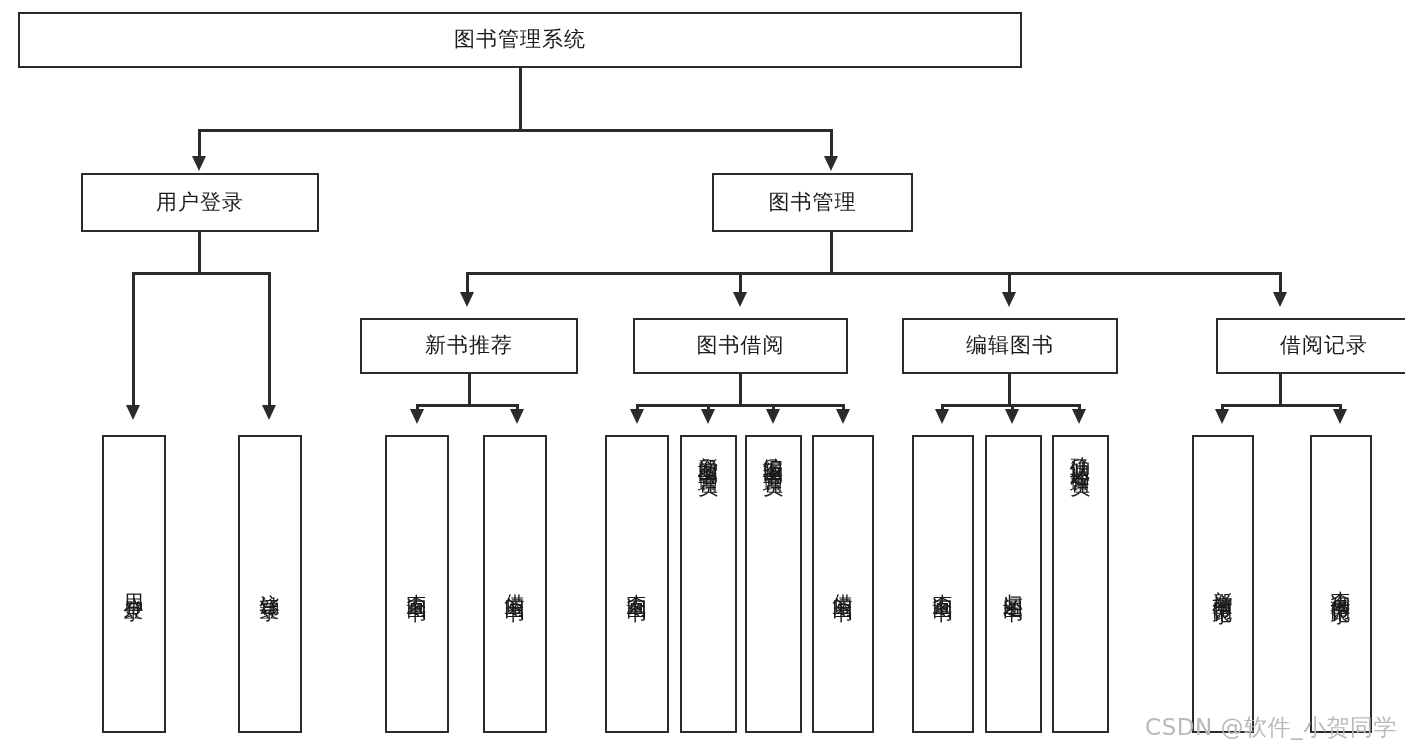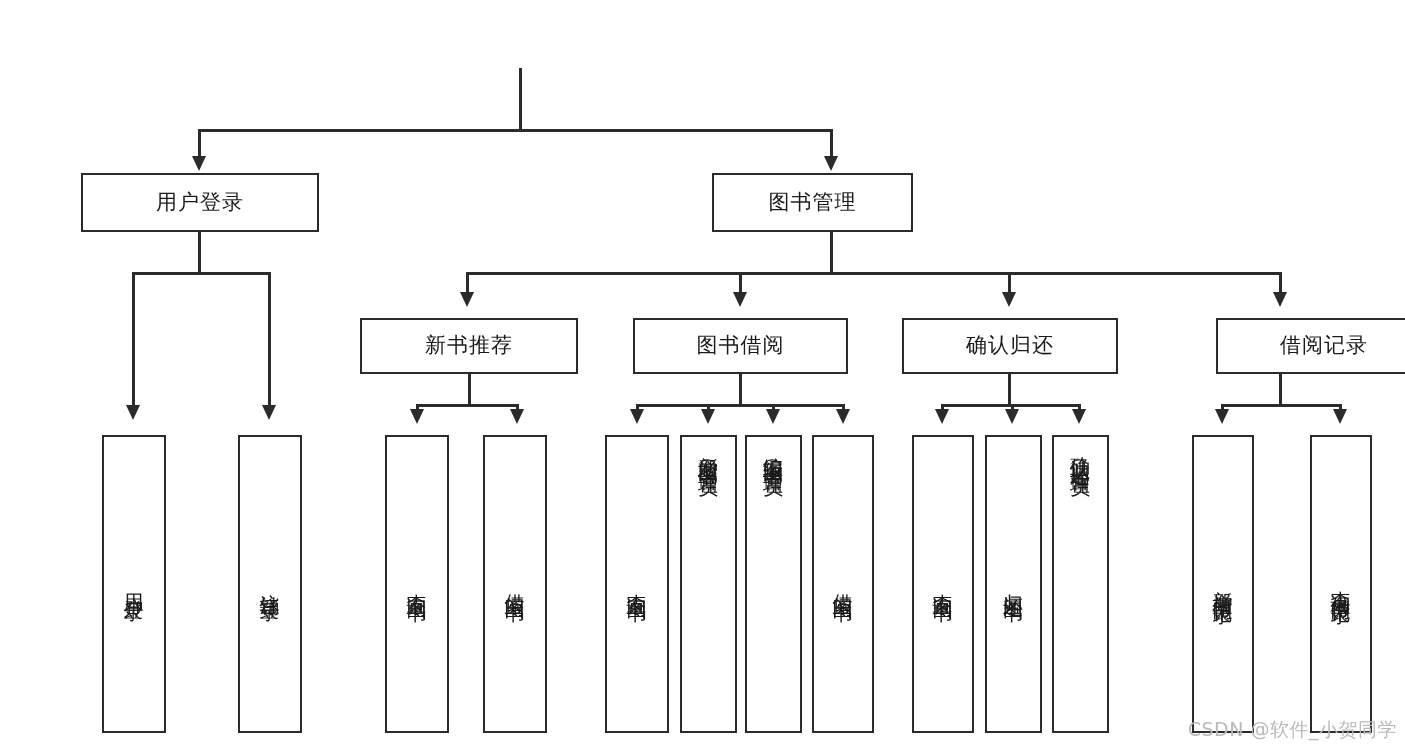--- a/index.html
+++ b/index.html
@@ -71,21 +71,21 @@
     border-right:7px solid transparent;
     border-top:15px solid #2b2b2b;
     z-index:2;
   }
 
   
   #watermark{
     position:absolute;
     right:8px;
     bottom:4px;
-    font-size:19px;
+    font-size:23px;
     color:#b9b9b9;
     letter-spacing:0.5px;
     z-index:5;
     white-space:nowrap;
     font-family:"DejaVu Sans","Liberation Sans",sans-serif;
   }
 </style>
 </head>
 <body>
 
@@ -146,36 +146,39 @@
   <div class="vline" style="left:1078px;top:404px;height:8px;"></div>
   <div class="arrow" style="left:1072px;top:409px;"></div>
 
   <div class="vline" style="left:1279px;top:374px;height:32px;"></div>
   <div class="hline" style="left:1221px;top:404px;width:120px;"></div>
   <div class="vline" style="left:1221px;top:404px;height:8px;"></div>
   <div class="arrow" style="left:1215px;top:409px;"></div>
   <div class="vline" style="left:1339px;top:404px;height:8px;"></div>
   <div class="arrow" style="left:1333px;top:409px;"></div>
 
+  <div class="node" style="left:18px;top:12px;width:1004px;height:56px;">
+    <span class="label">图书管理系统</span>
+  </div>
 
   <div class="node" style="left:81px;top:173px;width:238px;height:59px;">
     <span class="label">用户登录</span>
   </div>
   <div class="node" style="left:712px;top:173px;width:201px;height:59px;">
     <span class="label">图书管理</span>
   </div>
 
   <div class="node" style="left:360px;top:318px;width:218px;height:56px;">
     <span class="label">新书推荐</span>
   </div>
   <div class="node" style="left:633px;top:318px;width:215px;height:56px;">
     <span class="label">图书借阅</span>
   </div>
   <div class="node" style="left:902px;top:318px;width:216px;height:56px;">
-    <span class="label">确认归还</span>
+    <span class="label">编辑图书</span>
   </div>
   <div class="node" style="left:1216px;top:318px;width:216px;height:56px;">
     <span class="label">借阅记录</span>
   </div>
 
   <div class="node leaf centered" style="left:102px;top:435px;width:64px;height:298px;">
     <span class="label">用户登录</span>
   </div>
   <div class="node leaf centered" style="left:238px;top:435px;width:64px;height:298px;">
     <span class="label">注销登录</span>

